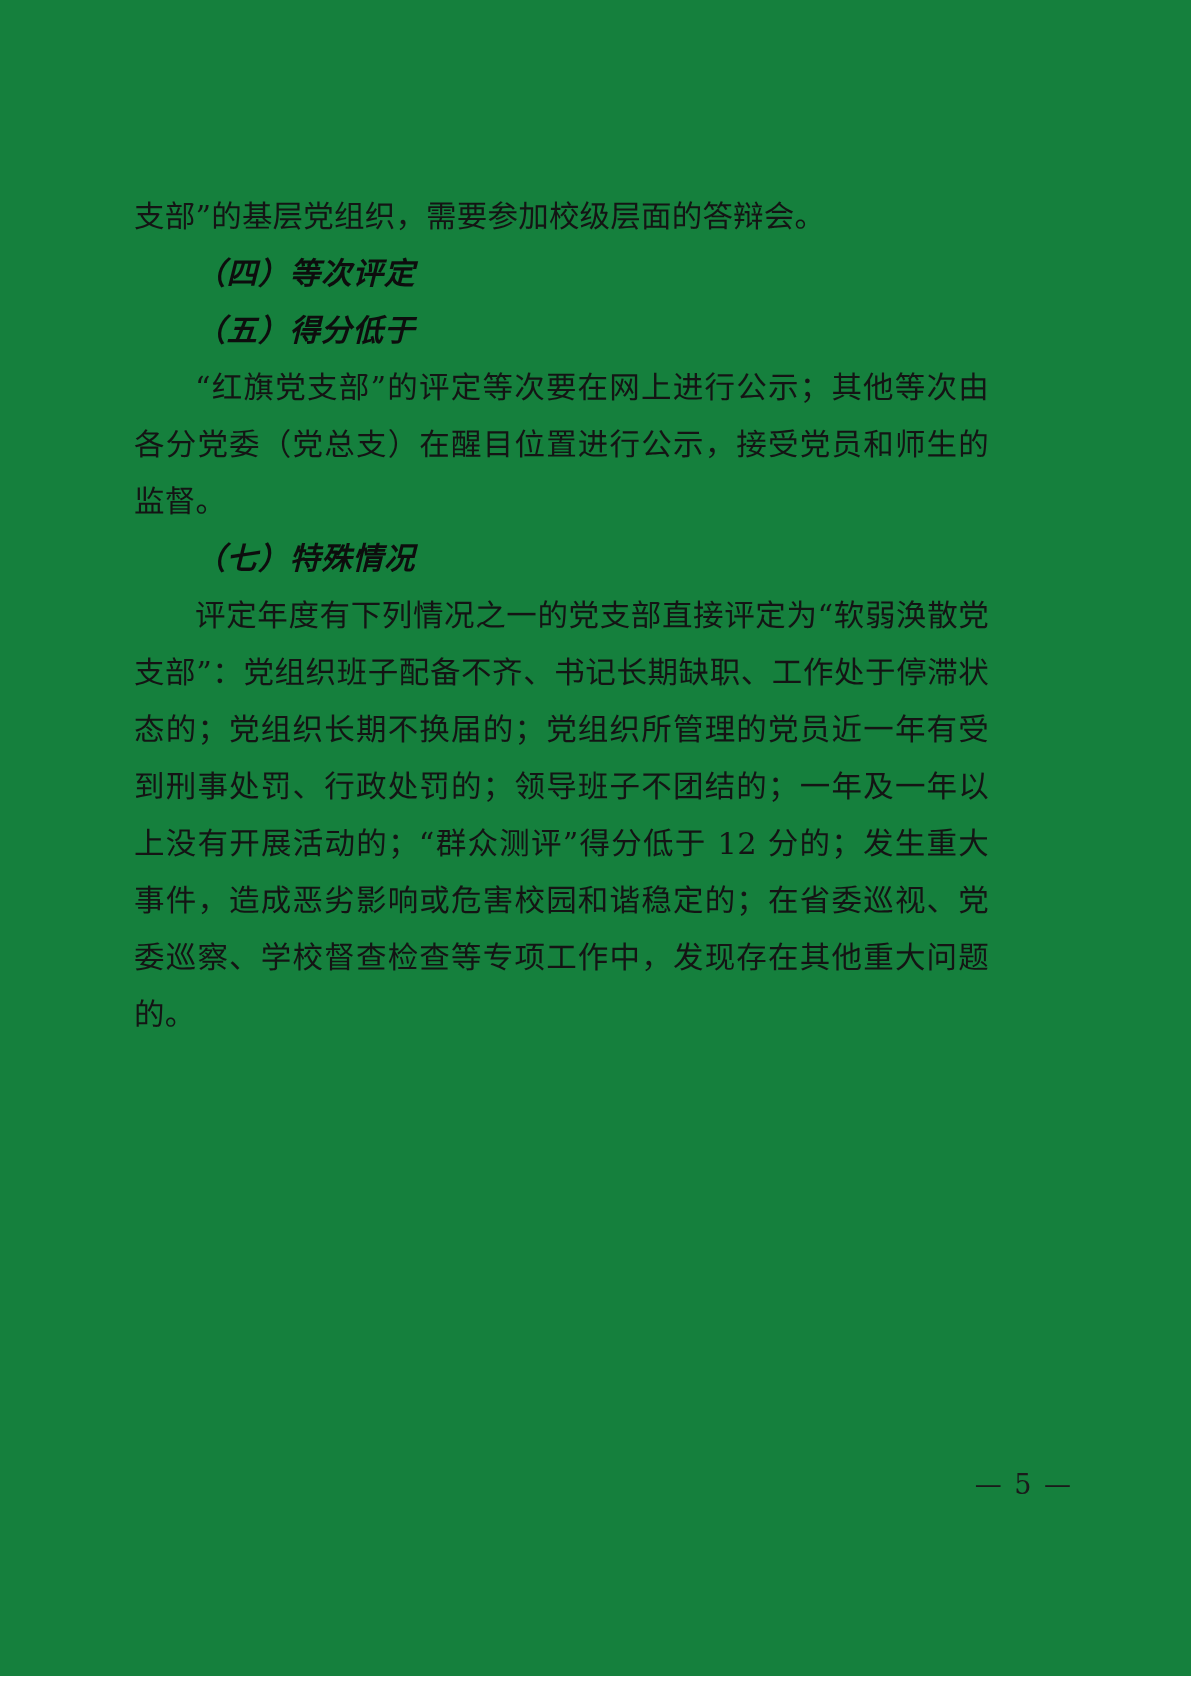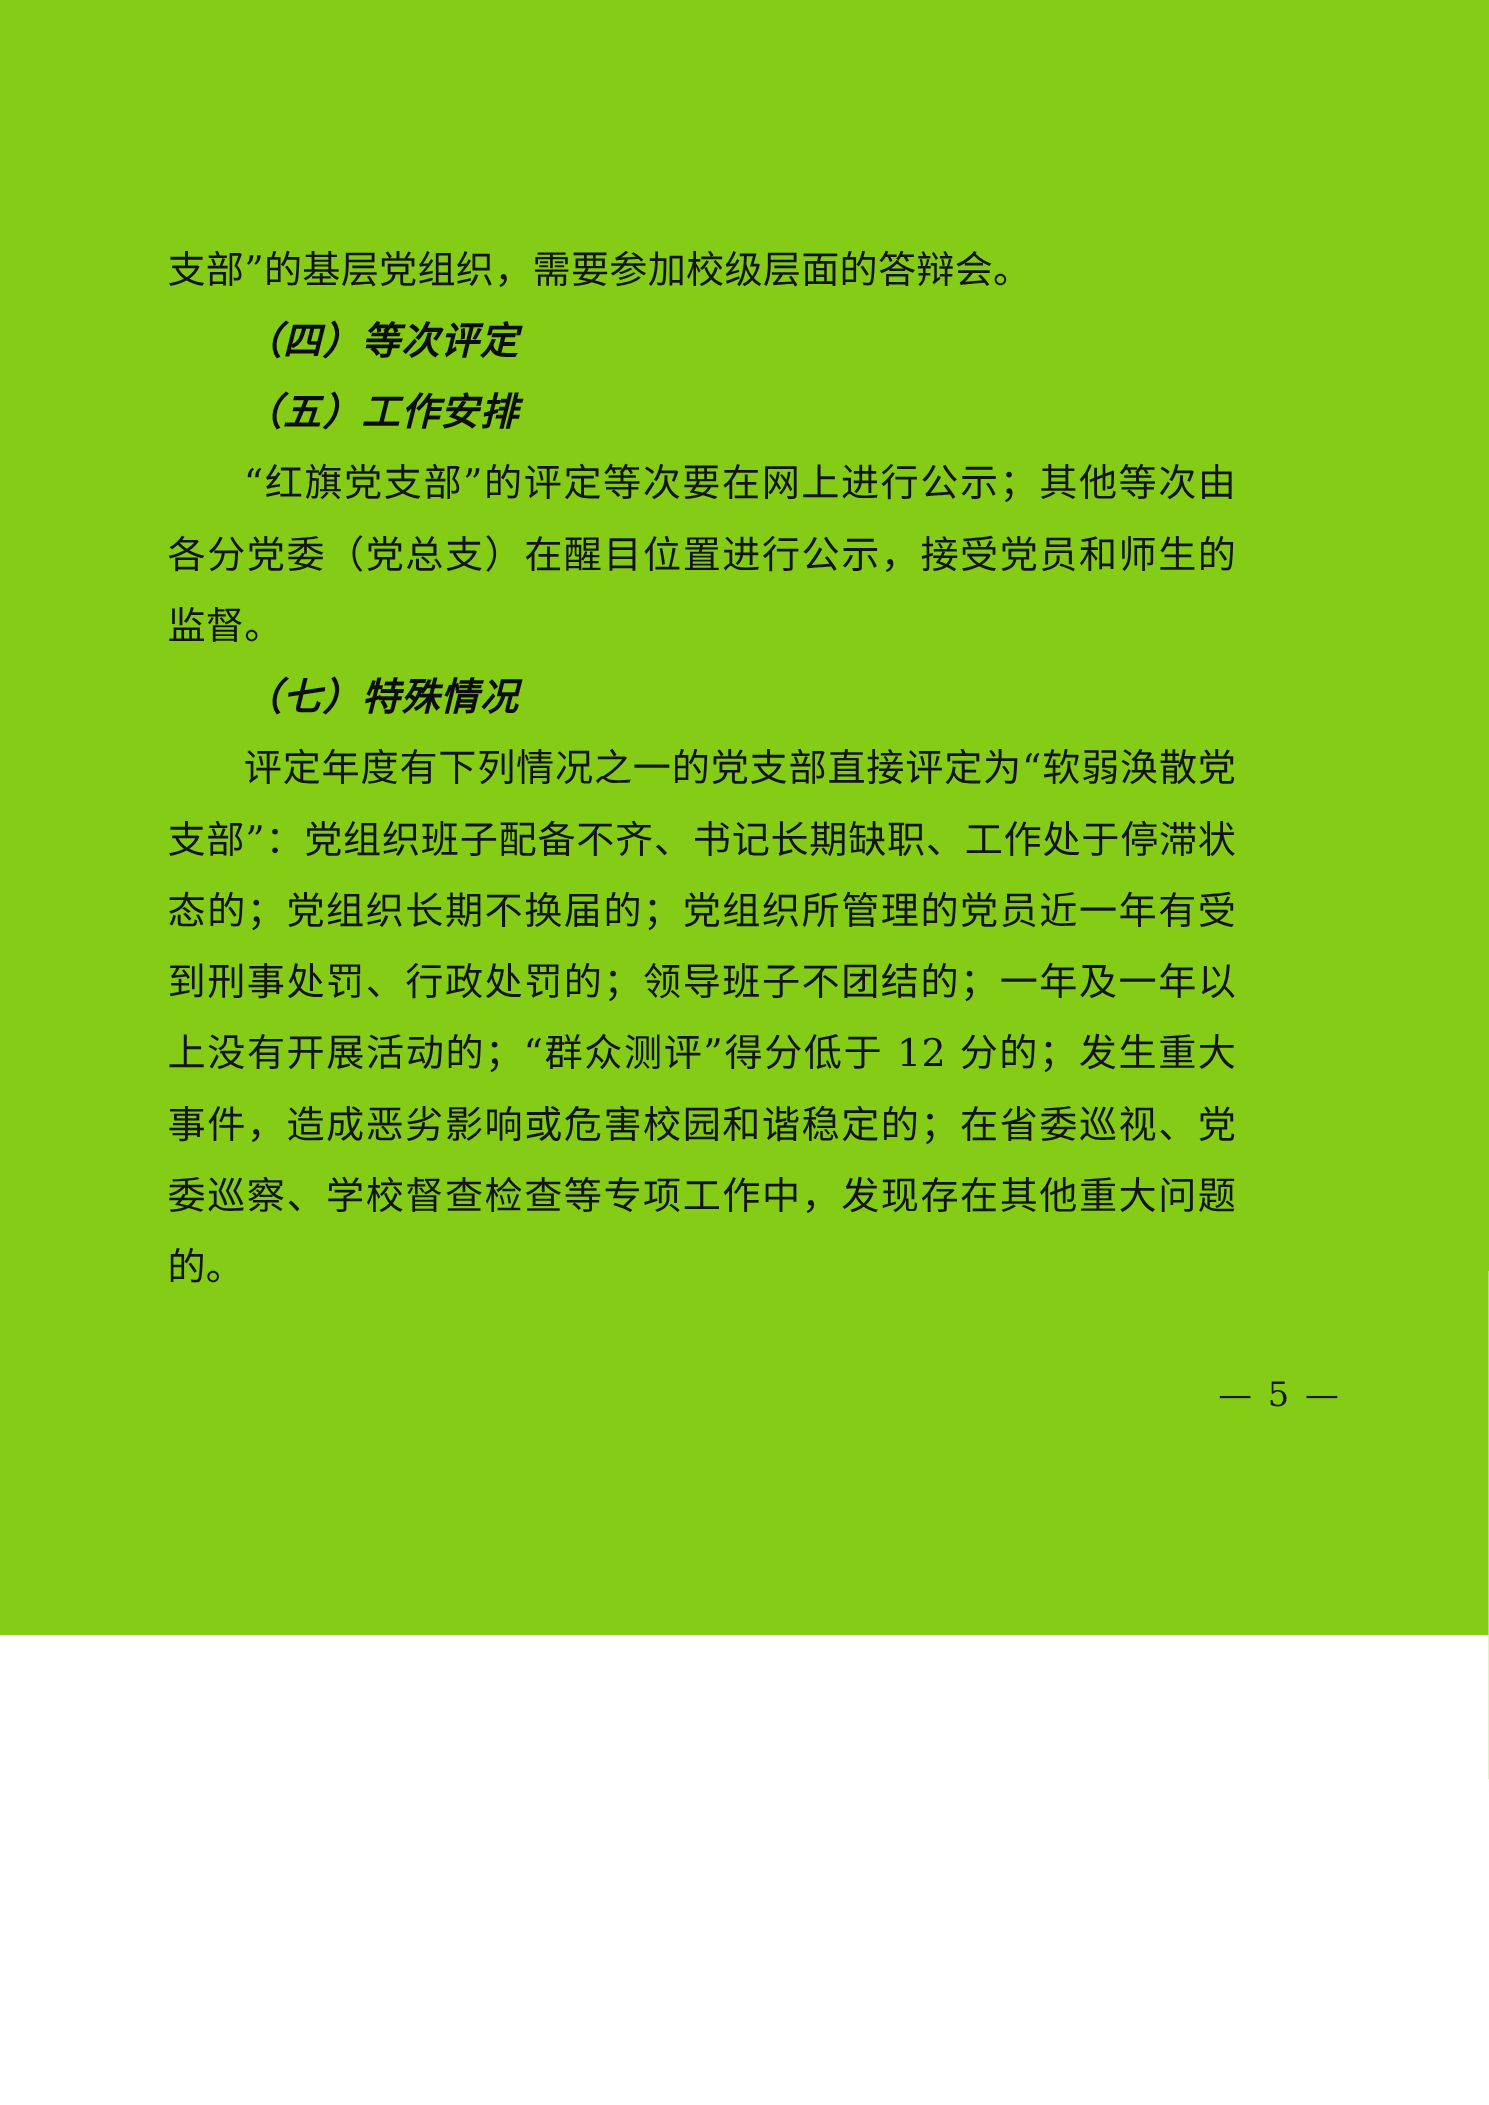--- a/index.html
+++ b/index.html
@@ -3,23 +3,23 @@
 <meta charset="utf-8">
 <style>
   html, body {
     margin: 0;
     padding: 0;
     background: #ffffff;
   }
   .page {
     position: relative;
     width: 1191px;
-    height: 1308px;
+    height: 1676px;
     margin: 0 auto;
-    background: #84cc16;
+    background: #15803d;
     box-sizing: border-box;
     font-family: "DejaVu Serif", "Liberation Serif", serif;
     color: #1a1a1a;
     overflow: hidden;
   }
   .content {
     position: absolute;
     left: 134px;
     top: 188px;
     width: 855px;
@@ -55,19 +55,19 @@
     color: #1a1a1a;
   }
 </style>
 </head>
 <body>
 
 <div class="page">
   <div class="content">
     <p class="cont">支部”的基层党组织，需要参加校级层面的答辩会。</p>
     <p class="heading">（四）等次评定</p>
-    <p class="heading">（五）工作安排</p>
+    <p class="heading">（五）得分低于</p>
     <p class="body">“红旗党支部”的评定等次要在网上进行公示；其他等次由各分党委（党总支）在醒目位置进行公示，接受党员和师生的监督。</p>
     <p class="heading">（七）特殊情况</p>
     <p class="body">评定年度有下列情况之一的党支部直接评定为“软弱涣散党支部”：党组织班子配备不齐、书记长期缺职、工作处于停滞状态的；党组织长期不换届的；党组织所管理的党员近一年有受到刑事处罚、行政处罚的；领导班子不团结的；一年及一年以上没有开展活动的；“群众测评”得分低于 12 分的；发生重大事件，造成恶劣影响或危害校园和谐稳定的；在省委巡视、党委巡察、学校督查检查等专项工作中，发现存在其他重大问题的。</p>
   </div>
   <div class="footer">— 5 —</div>
 </div>
 
 </body></html>

